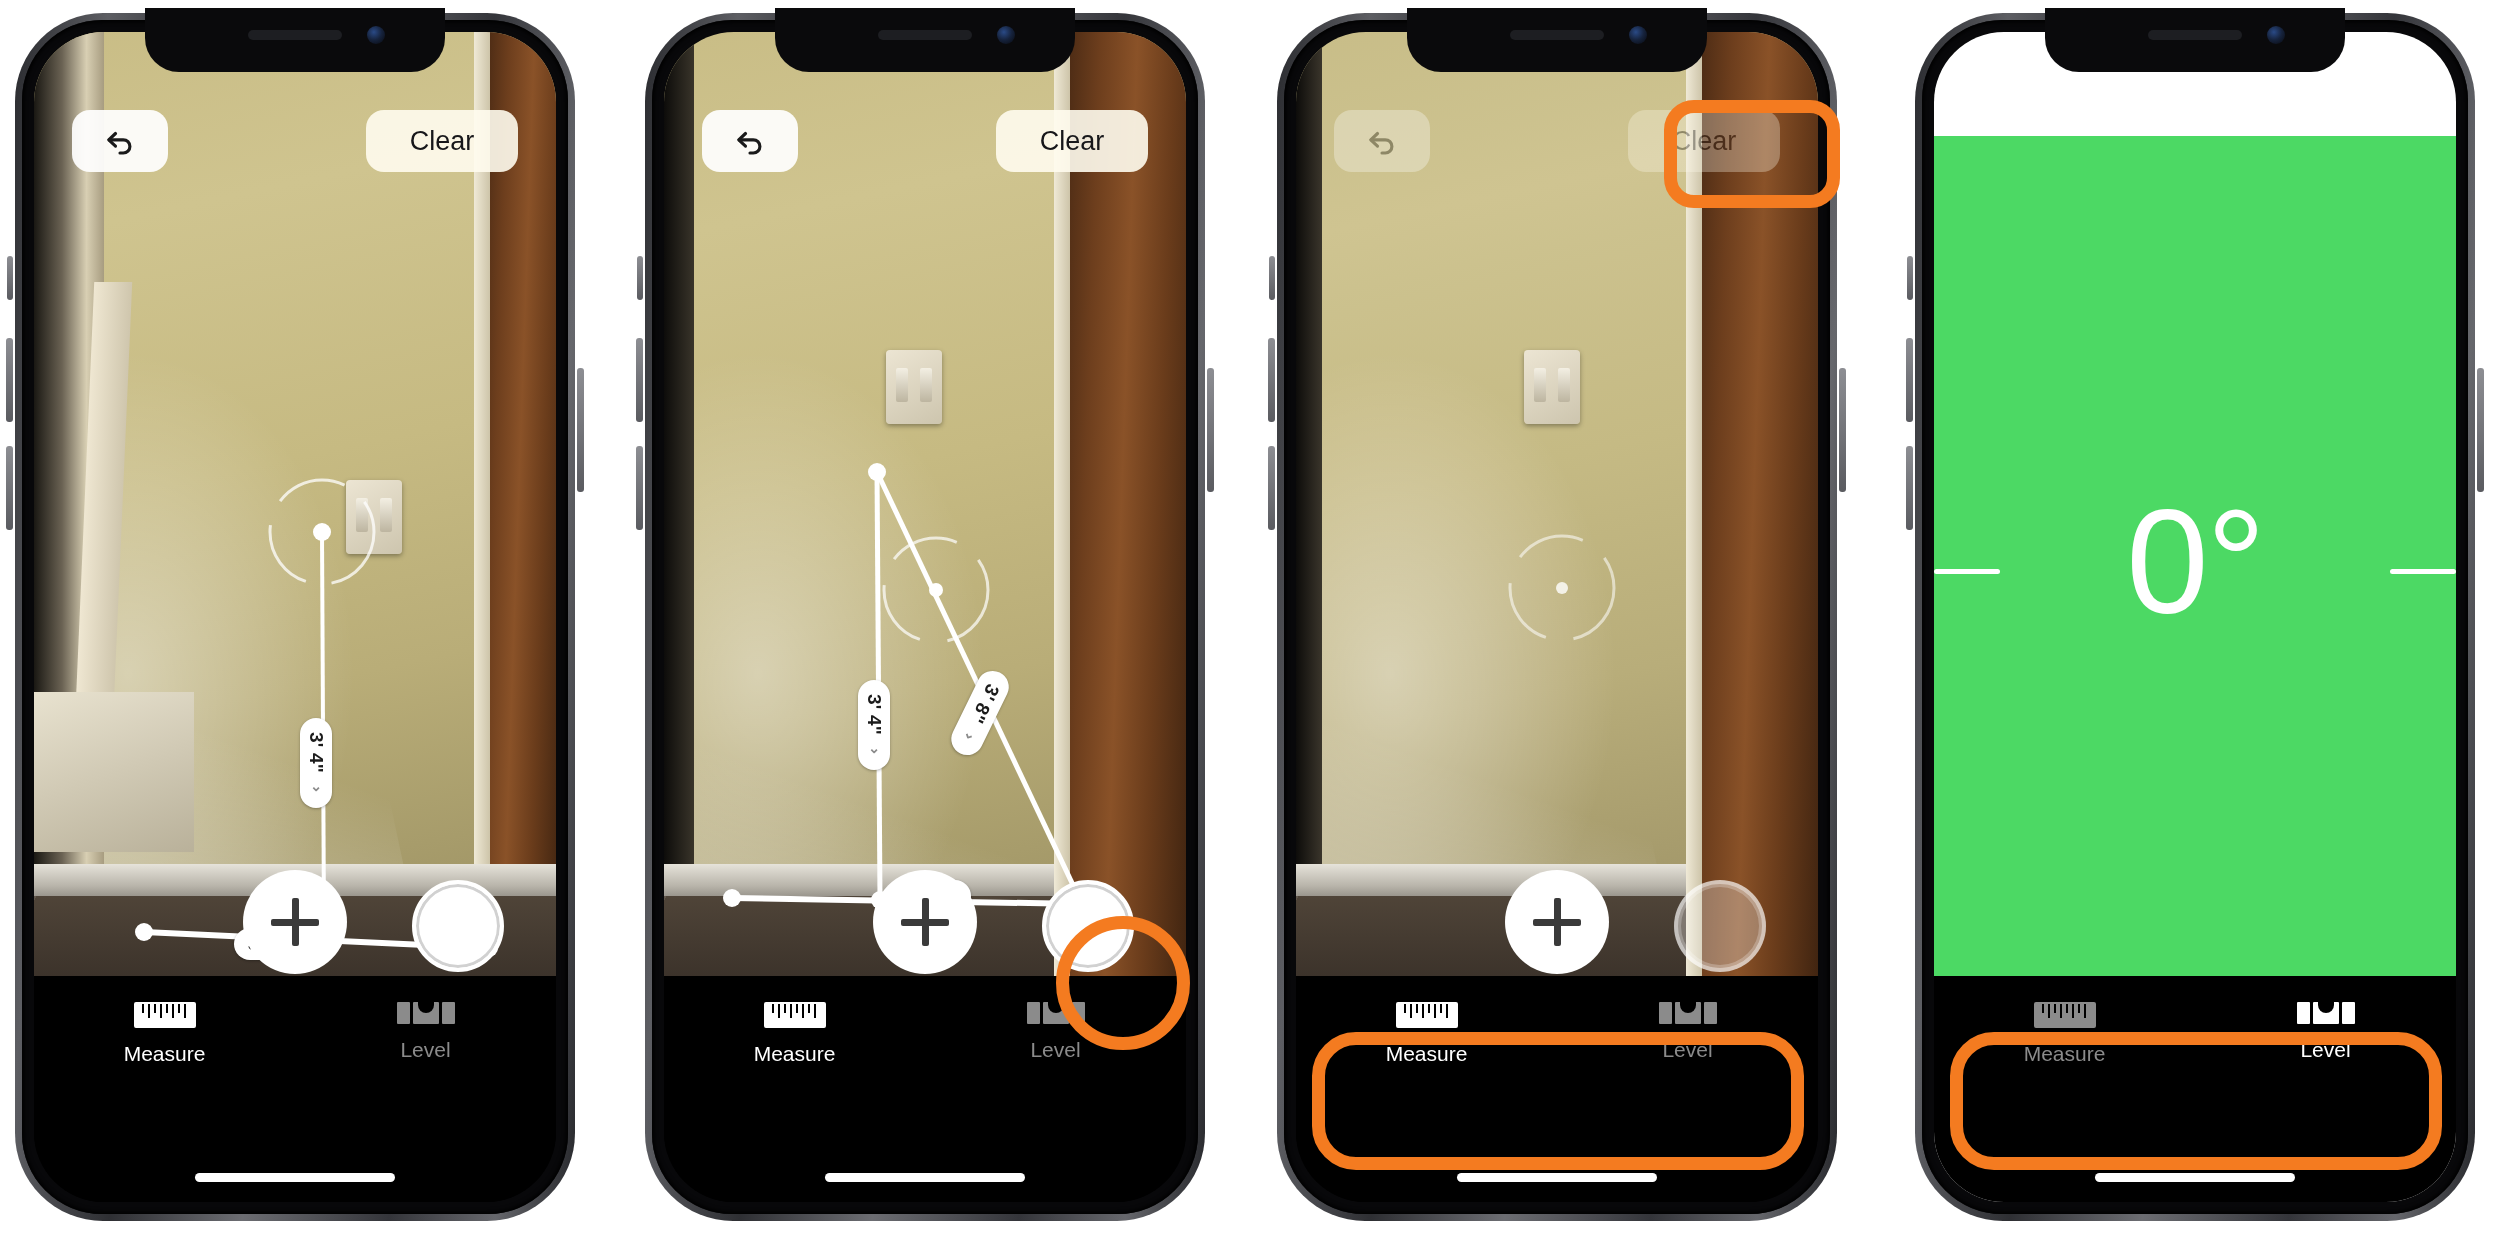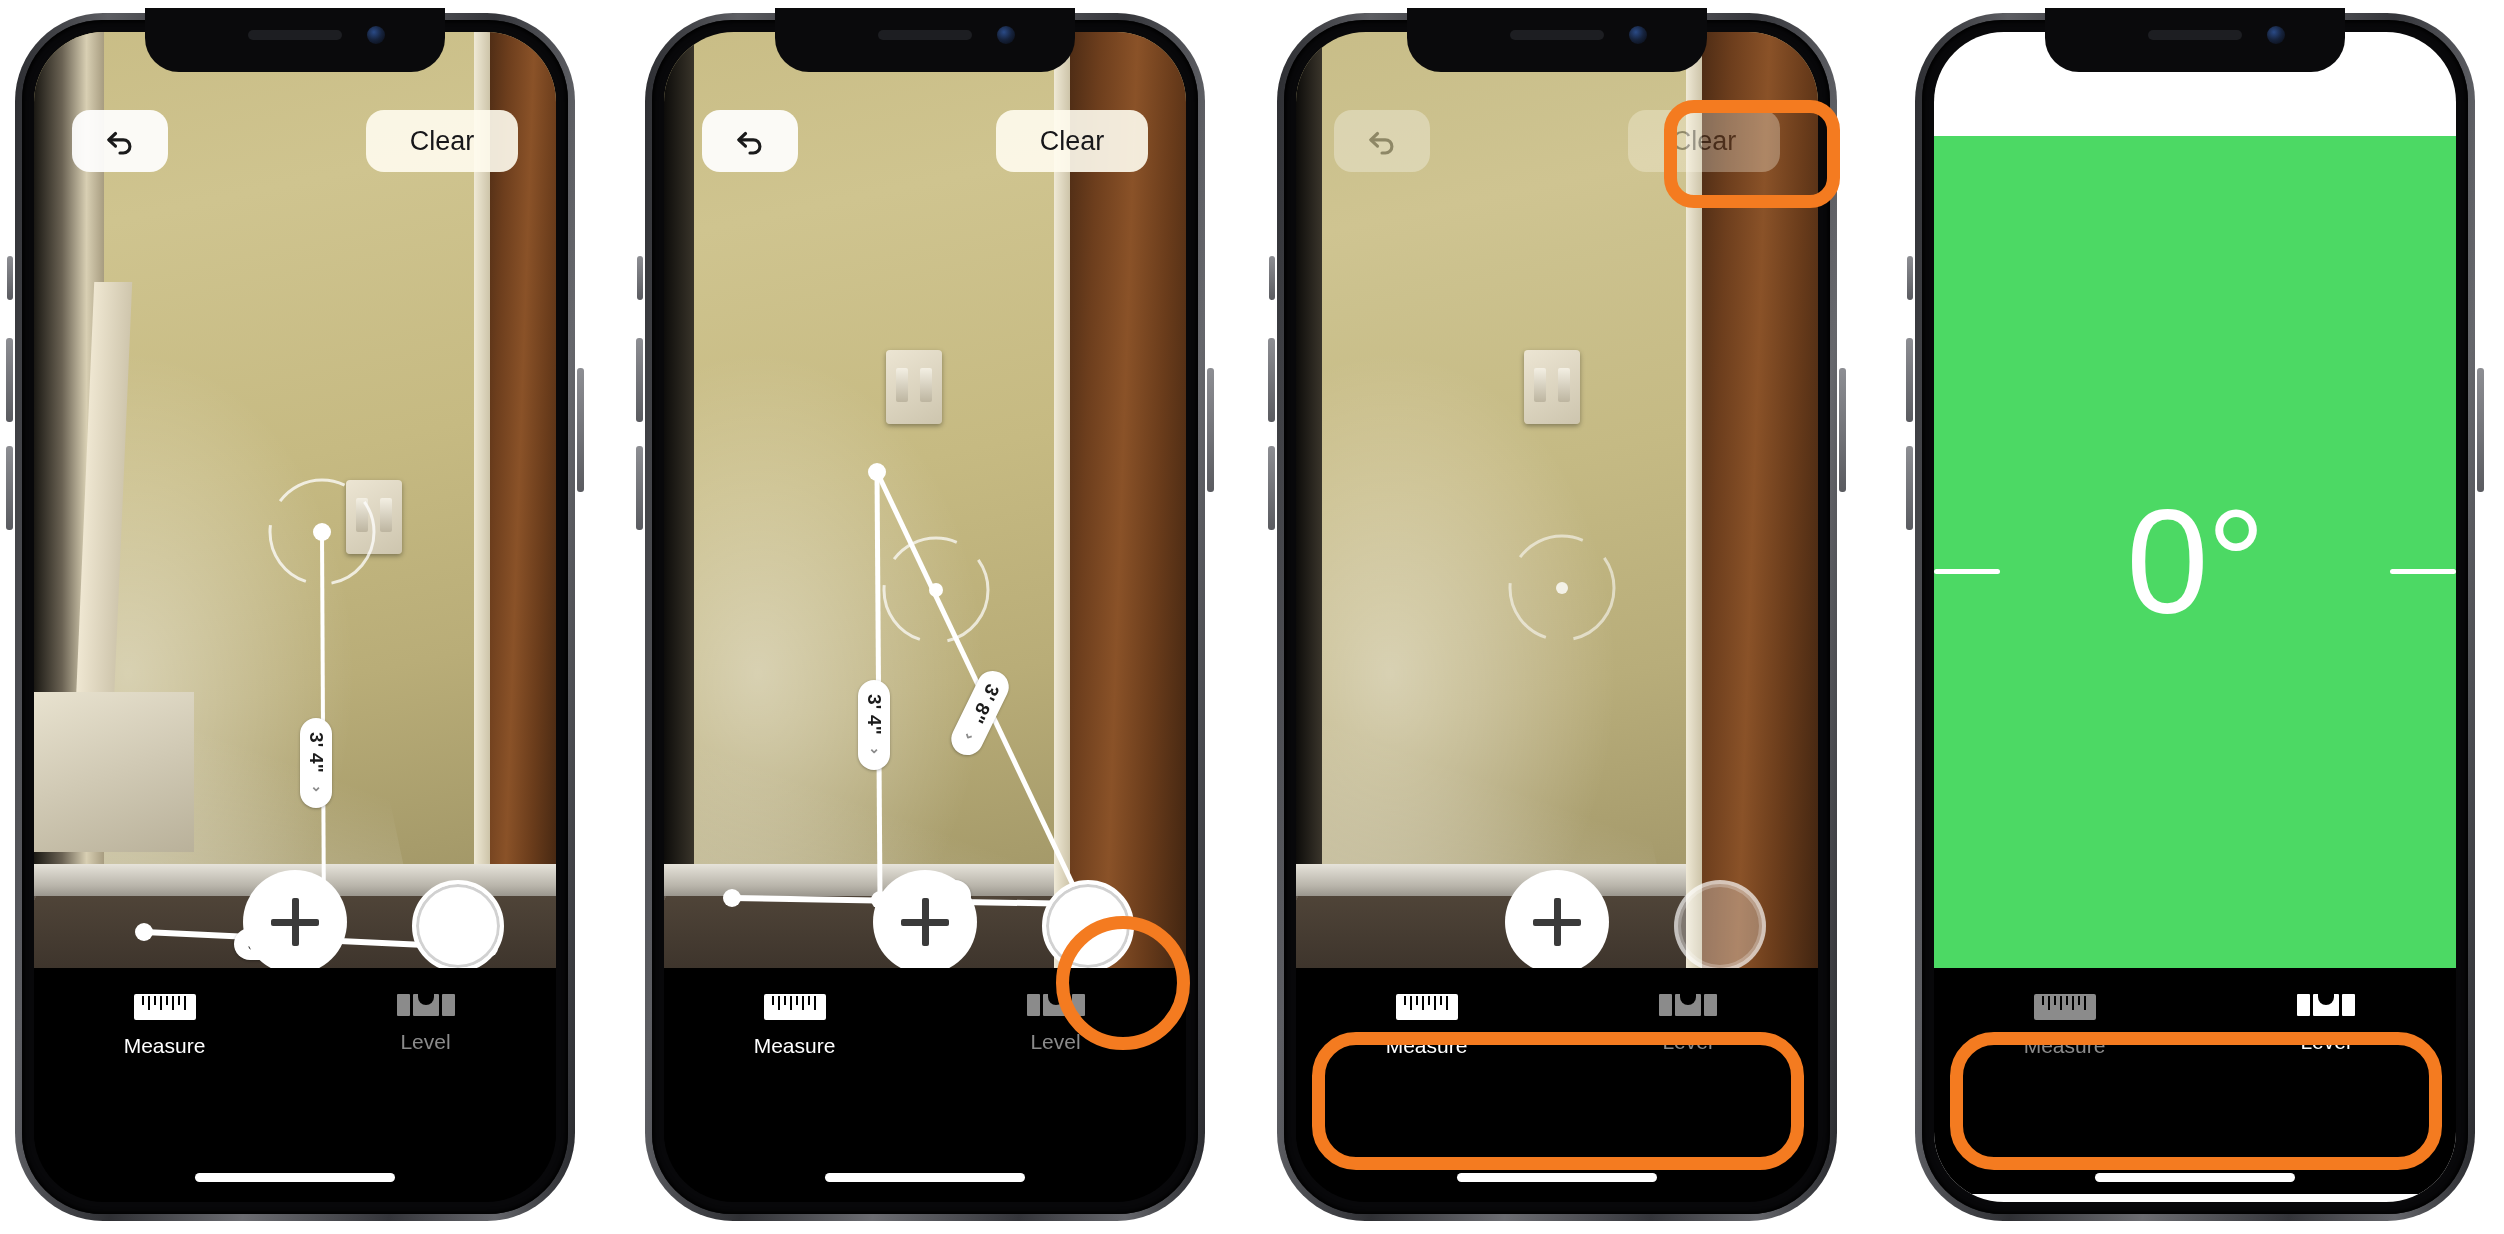--- a/index.html
+++ b/index.html
@@ -149,21 +149,21 @@
   .plus-btn::after{width:7px;height:48px;}
   .shutter{
     position:absolute;right:52px;top:10px;width:84px;height:84px;border-radius:50%;
     background:#fff;border:4px solid #fff;box-shadow:0 0 0 3px rgba(0,0,0,.18) inset;
   }
   .shutter.ghost{background:rgba(255,255,255,.30);border-color:rgba(255,255,255,.55);
     box-shadow:0 0 0 3px rgba(255,255,255,.25) inset;}
 
   
   .tabbar{
-    position:absolute;left:0;right:0;bottom:8px;height:200px;background:#000;z-index:35;
+    position:absolute;left:0;right:0;bottom:0;height:200px;background:#000;z-index:35;
     display:flex;align-items:flex-start;padding-top:26px;margin-top:47px;
   }
   .tab{flex:1;display:flex;flex-direction:column;align-items:center;gap:14px;}
   .tab .tlabel{font-size:21px;color:#fff;}
   .tab.off .tlabel{color:#8b8b8b;}
   .icon-ruler{width:58px;height:22px;border:2px solid #fff;border-radius:2px;position:relative;background:#fff;}
   .icon-ruler i{position:absolute;top:0;width:2px;background:#000;}
   .tab.off .icon-ruler{border-color:#8b8b8b;background:#8b8b8b;}
   .icon-level{width:58px;height:22px;display:flex;gap:3px;align-items:stretch;}
   .icon-level b{background:#fff;width:13px;border-radius:1px;}

